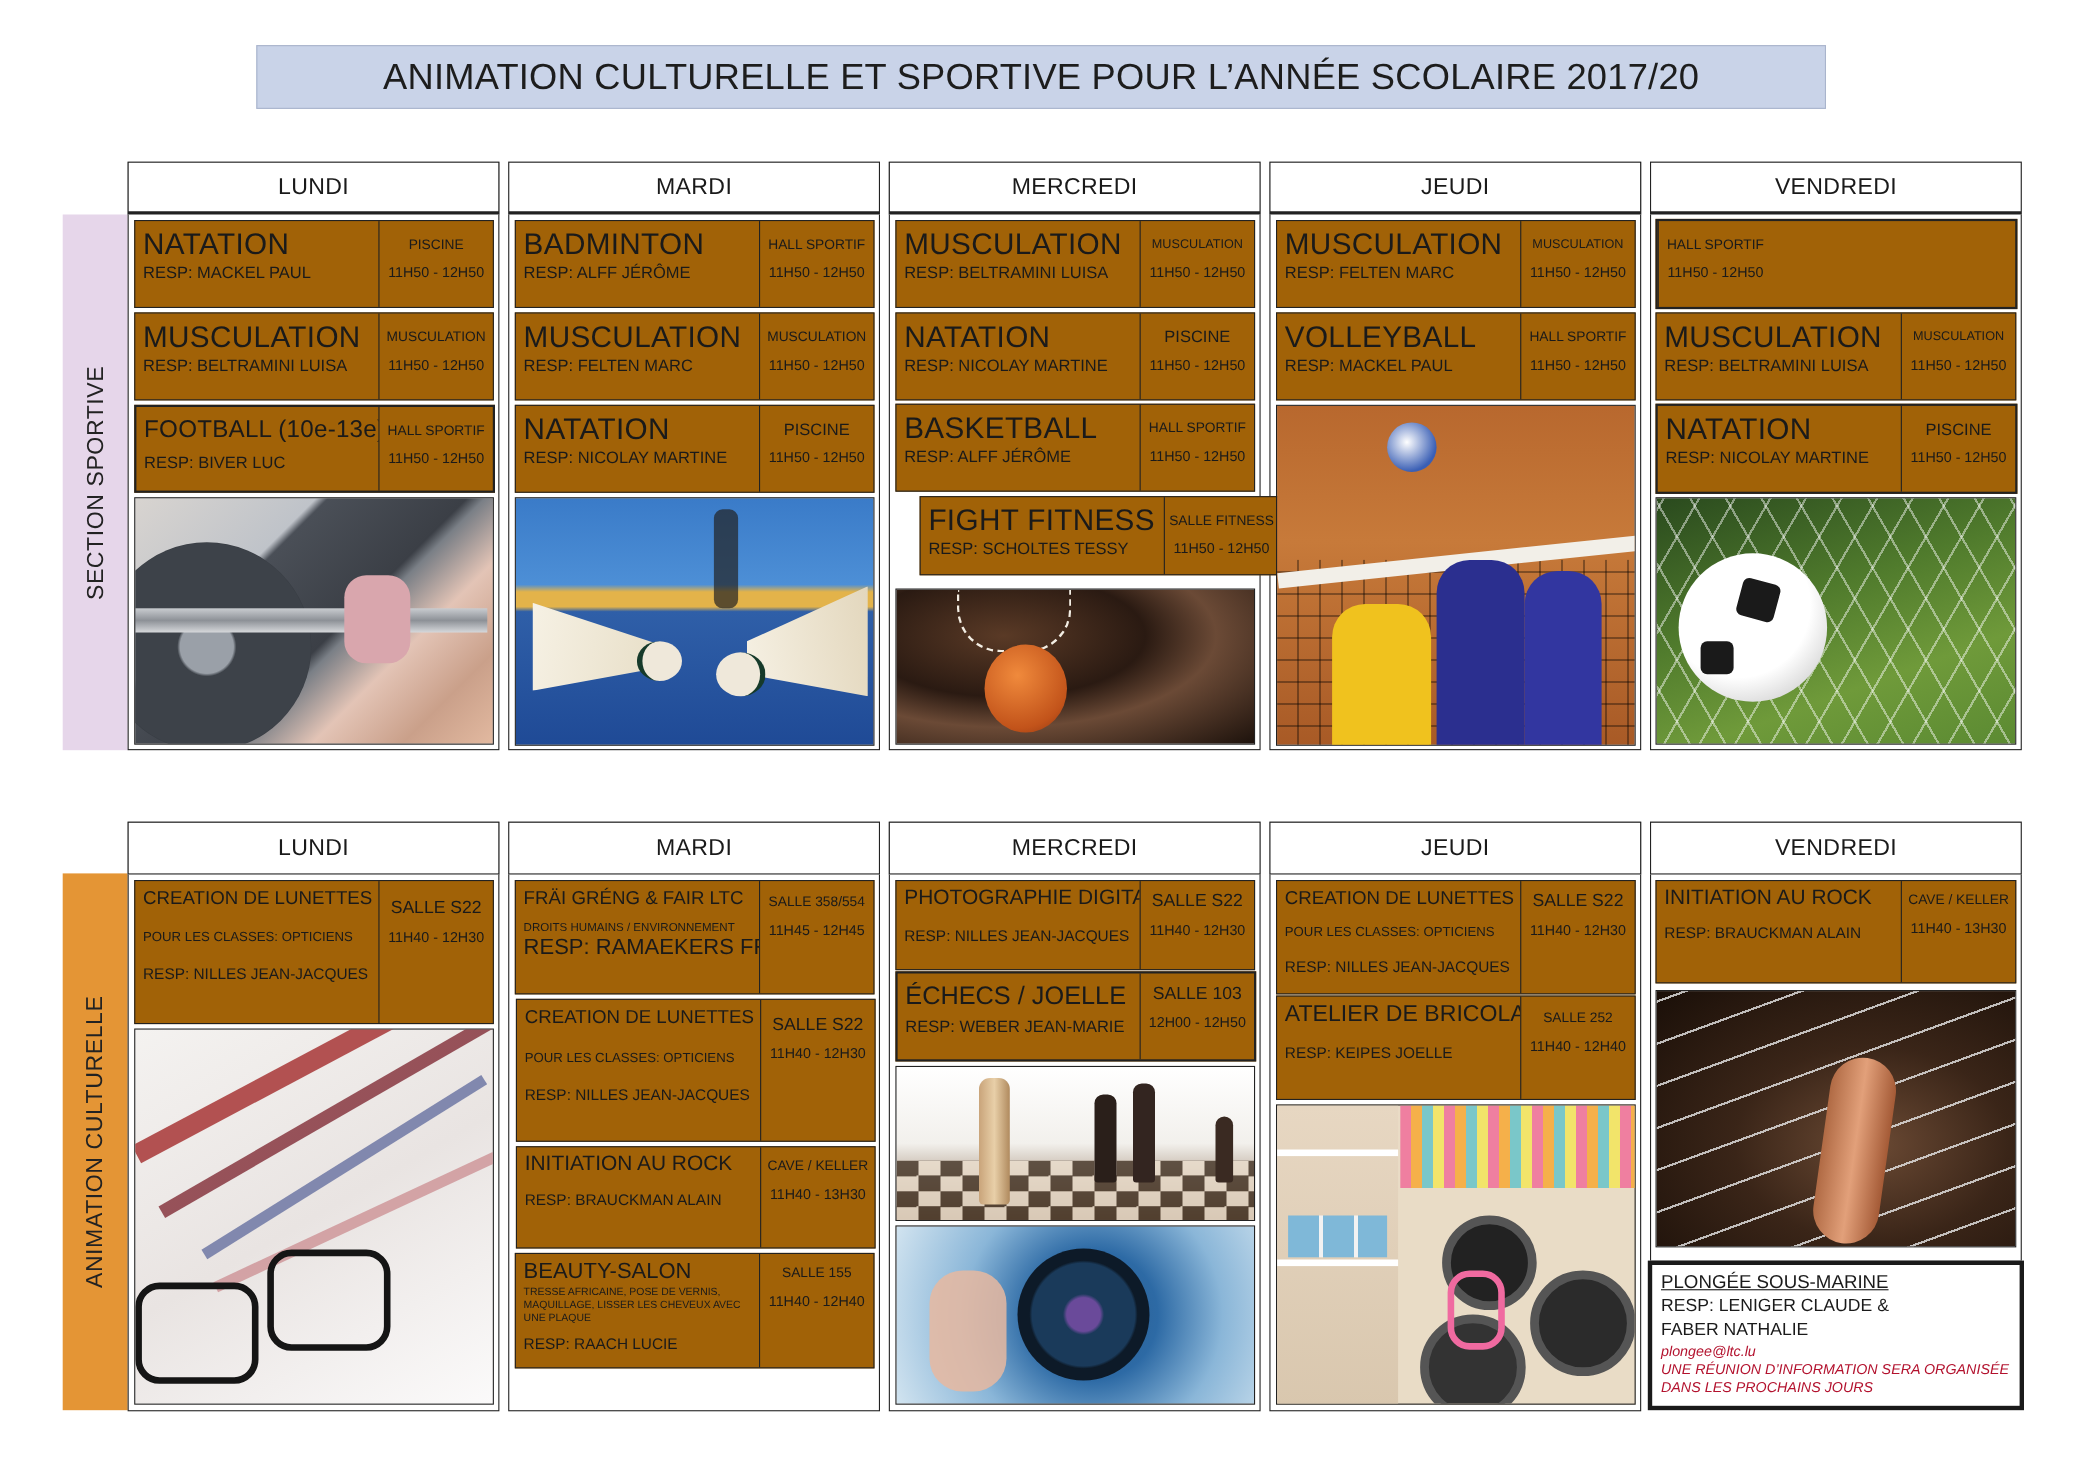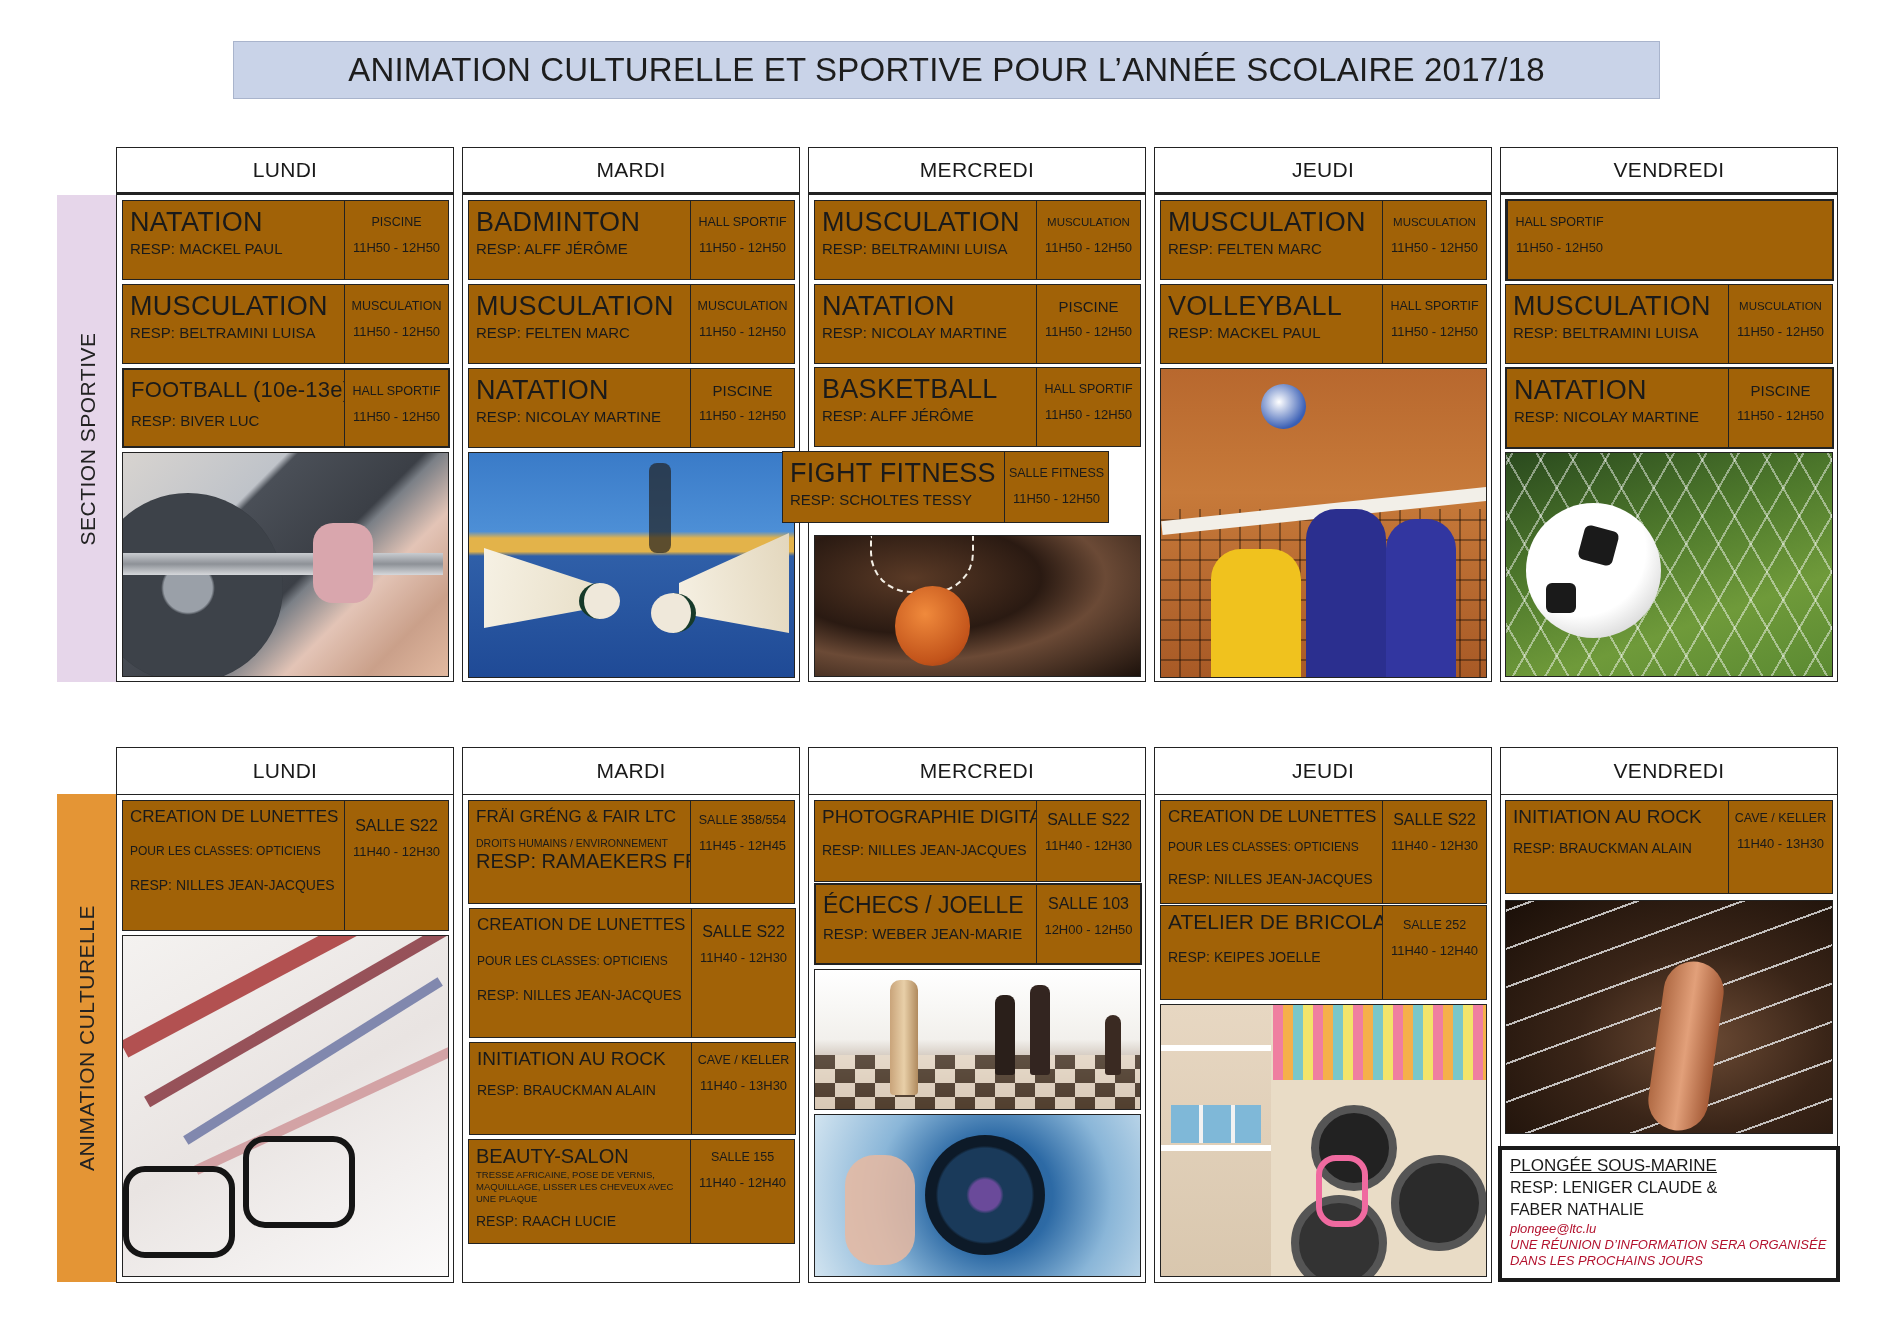--- a/index.html
+++ b/index.html
@@ -29,21 +29,21 @@
   .tiny { font-size:9.5px; line-height:12px; }
   .photo { border:1.5px solid #222; overflow:hidden; }
   .plongee { border:4px solid #1a1a1a; background:#fff; padding:5px 8px; }
   .plongee .t { font-size:17px; text-decoration:underline; line-height:22px; }
   .plongee .r { font-size:16px; line-height:22px; }
   .plongee .red { color:#b3122e; font-style:italic; font-size:13px; line-height:16px; }
 </style>
 </head>
 <body>
 
-<div class="abs title-bar">ANIMATION CULTURELLE ET SPORTIVE POUR L’ANNÉE SCOLAIRE 2017/18</div>
+<div class="abs title-bar">ANIMATION CULTURELLE ET SPORTIVE POUR L’ANNÉE SCOLAIRE 2017/20</div>
 
 <div class="abs side-bar sport-bar">
   <span>SECTION SPORTIVE</span>
 </div>
 <div class="abs side-bar culture-bar">
   <span>ANIMATION CULTURELLE</span>
 </div>
 
 <div class="abs col" style="left:116px;top:147px;width:338px;height:535px;"></div>
 <div class="abs col" style="left:462px;top:147px;width:338px;height:535px;"></div>
@@ -154,21 +154,21 @@
 <div class="abs card" style="left:814px;top:367px;width:327px;height:80px;">
   <div class="main">
       <div class="act-big">BASKETBALL</div>
       <div class="resp">RESP: ALFF JÉRÔME</div>
     </div>
   <div class="side" style="width:103px;">
       <div class="loc">HALL SPORTIF</div>
       <div class="time">11H50 - 12H50</div>
     </div>
 </div>
-<div class="abs card" style="left:782px;top:451px;width:327px;height:72px;">
+<div class="abs card" style="left:836px;top:451px;width:327px;height:72px;">
   <div class="main">
       <div class="act-big">FIGHT FITNESS</div>
       <div class="resp">RESP: SCHOLTES TESSY</div>
     </div>
   <div class="side" style="width:103px;">
       <div class="loc">SALLE FITNESS</div>
       <div class="time">11H50 - 12H50</div>
     </div>
 </div>
 <div class="abs photo" style="left:814px;top:535px;width:327px;height:142px;background:radial-gradient(ellipse at 30% 30%,#5a3a26 0%,#2a1a12 40%,#6b4a36 60%,#1d120c 100%);">

